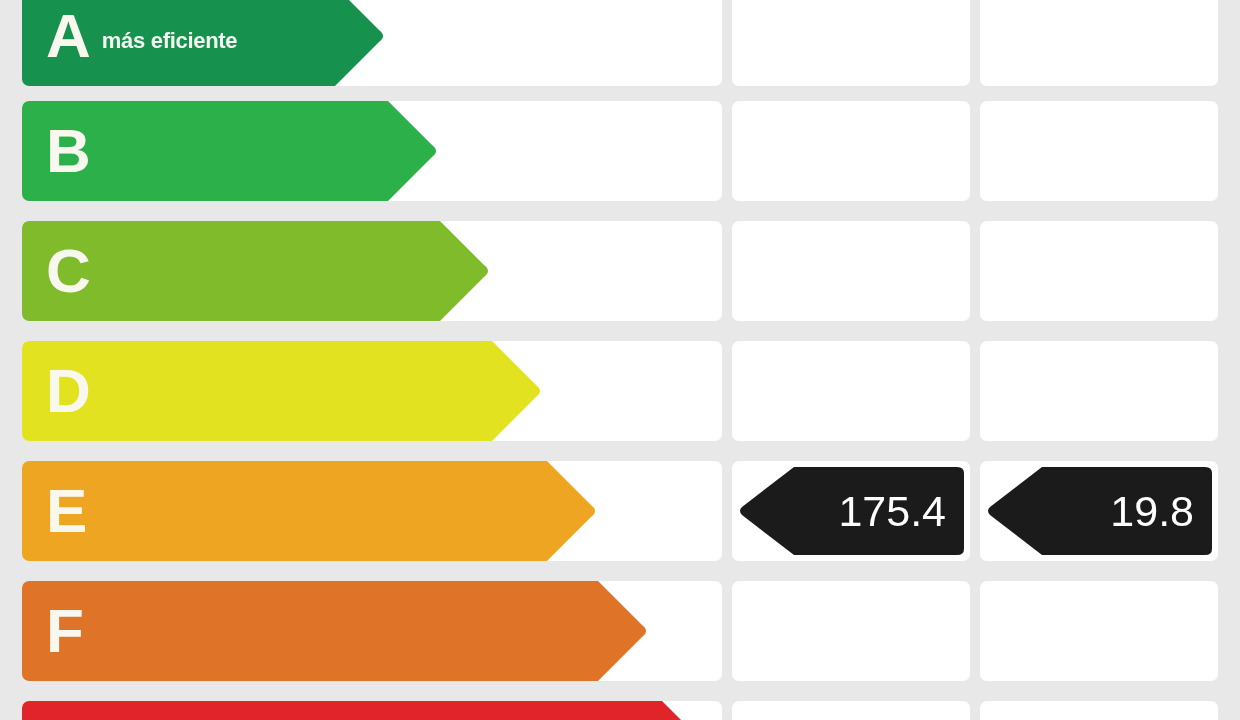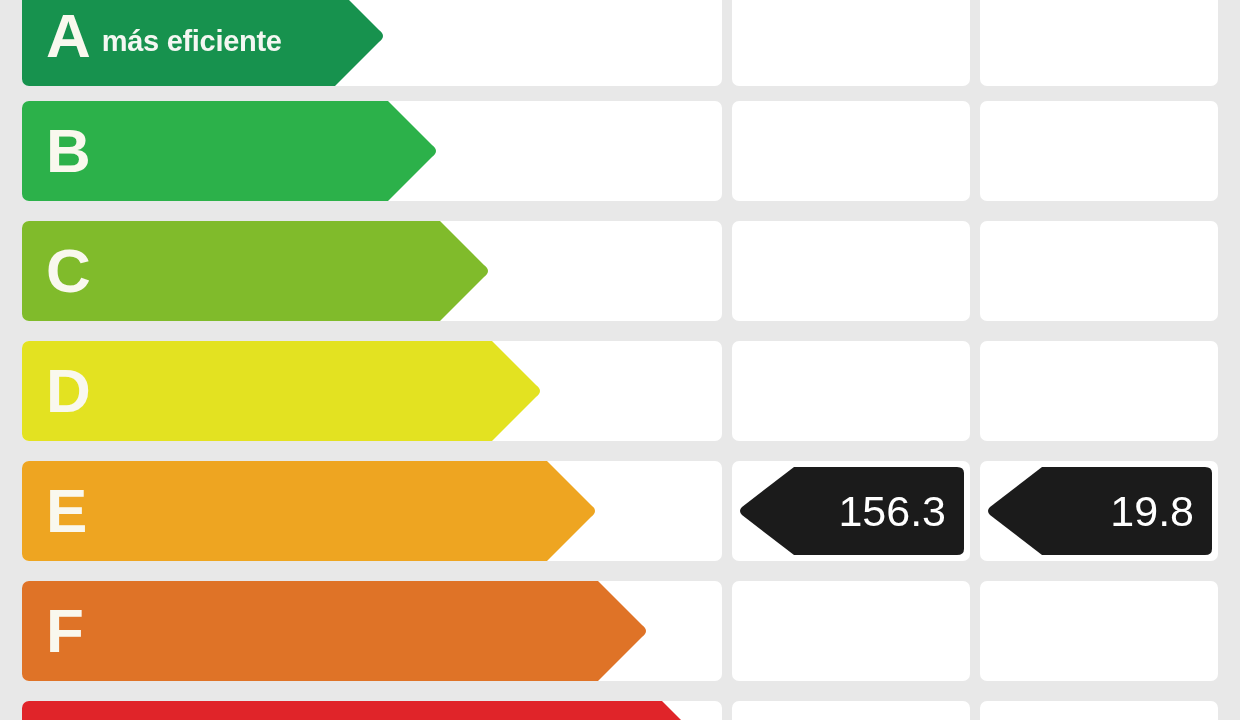--- a/index.html
+++ b/index.html
@@ -61,21 +61,21 @@
     color: #f9f8ee;
     font-size: 62px;
     font-weight: bold;
     line-height: 1;
     margin-left: 24px;
     letter-spacing: -1px;
   }
 
   .band-note {
     color: #f4f7f2;
-    font-size: 29px;
+    font-size: 22px;
     font-weight: bold;
     margin-left: 12px;
     margin-top: 10px;
     letter-spacing: -0.3px;
   }
 
   
   .value-cell {
     position: absolute;
     top: 0;
@@ -210,21 +210,21 @@
               <path d="M0 0 L44 44 Q52 50 44 56 L0 100 Z" fill="#eea521"></path>
             </svg>
         </span>
       </div>
     </div>
     <div class="value-cell col2" style="background: rgb(255, 255, 255);">
       <div class="badge">
         <svg viewBox="0 0 226 88" preserveAspectRatio="none">
             <path d="M226 6 Q226 0 219 0 L56 0 L4 40 Q0 44 4 48 L56 88 L219 88 Q226 88 226 82 Z" fill="#1b1b1b"></path>
           </svg>
-        <span class="badge-value">156.3</span>
+        <span class="badge-value">175.4</span>
       </div>
     </div>
     <div class="value-cell col3" style="background: rgb(255, 255, 255);">
       <div class="badge">
         <svg viewBox="0 0 226 88" preserveAspectRatio="none">
             <path d="M226 6 Q226 0 219 0 L56 0 L4 40 Q0 44 4 48 L56 88 L219 88 Q226 88 226 82 Z" fill="#1b1b1b"></path>
           </svg>
         <span class="badge-value">19.8</span>
       </div>
     </div>

